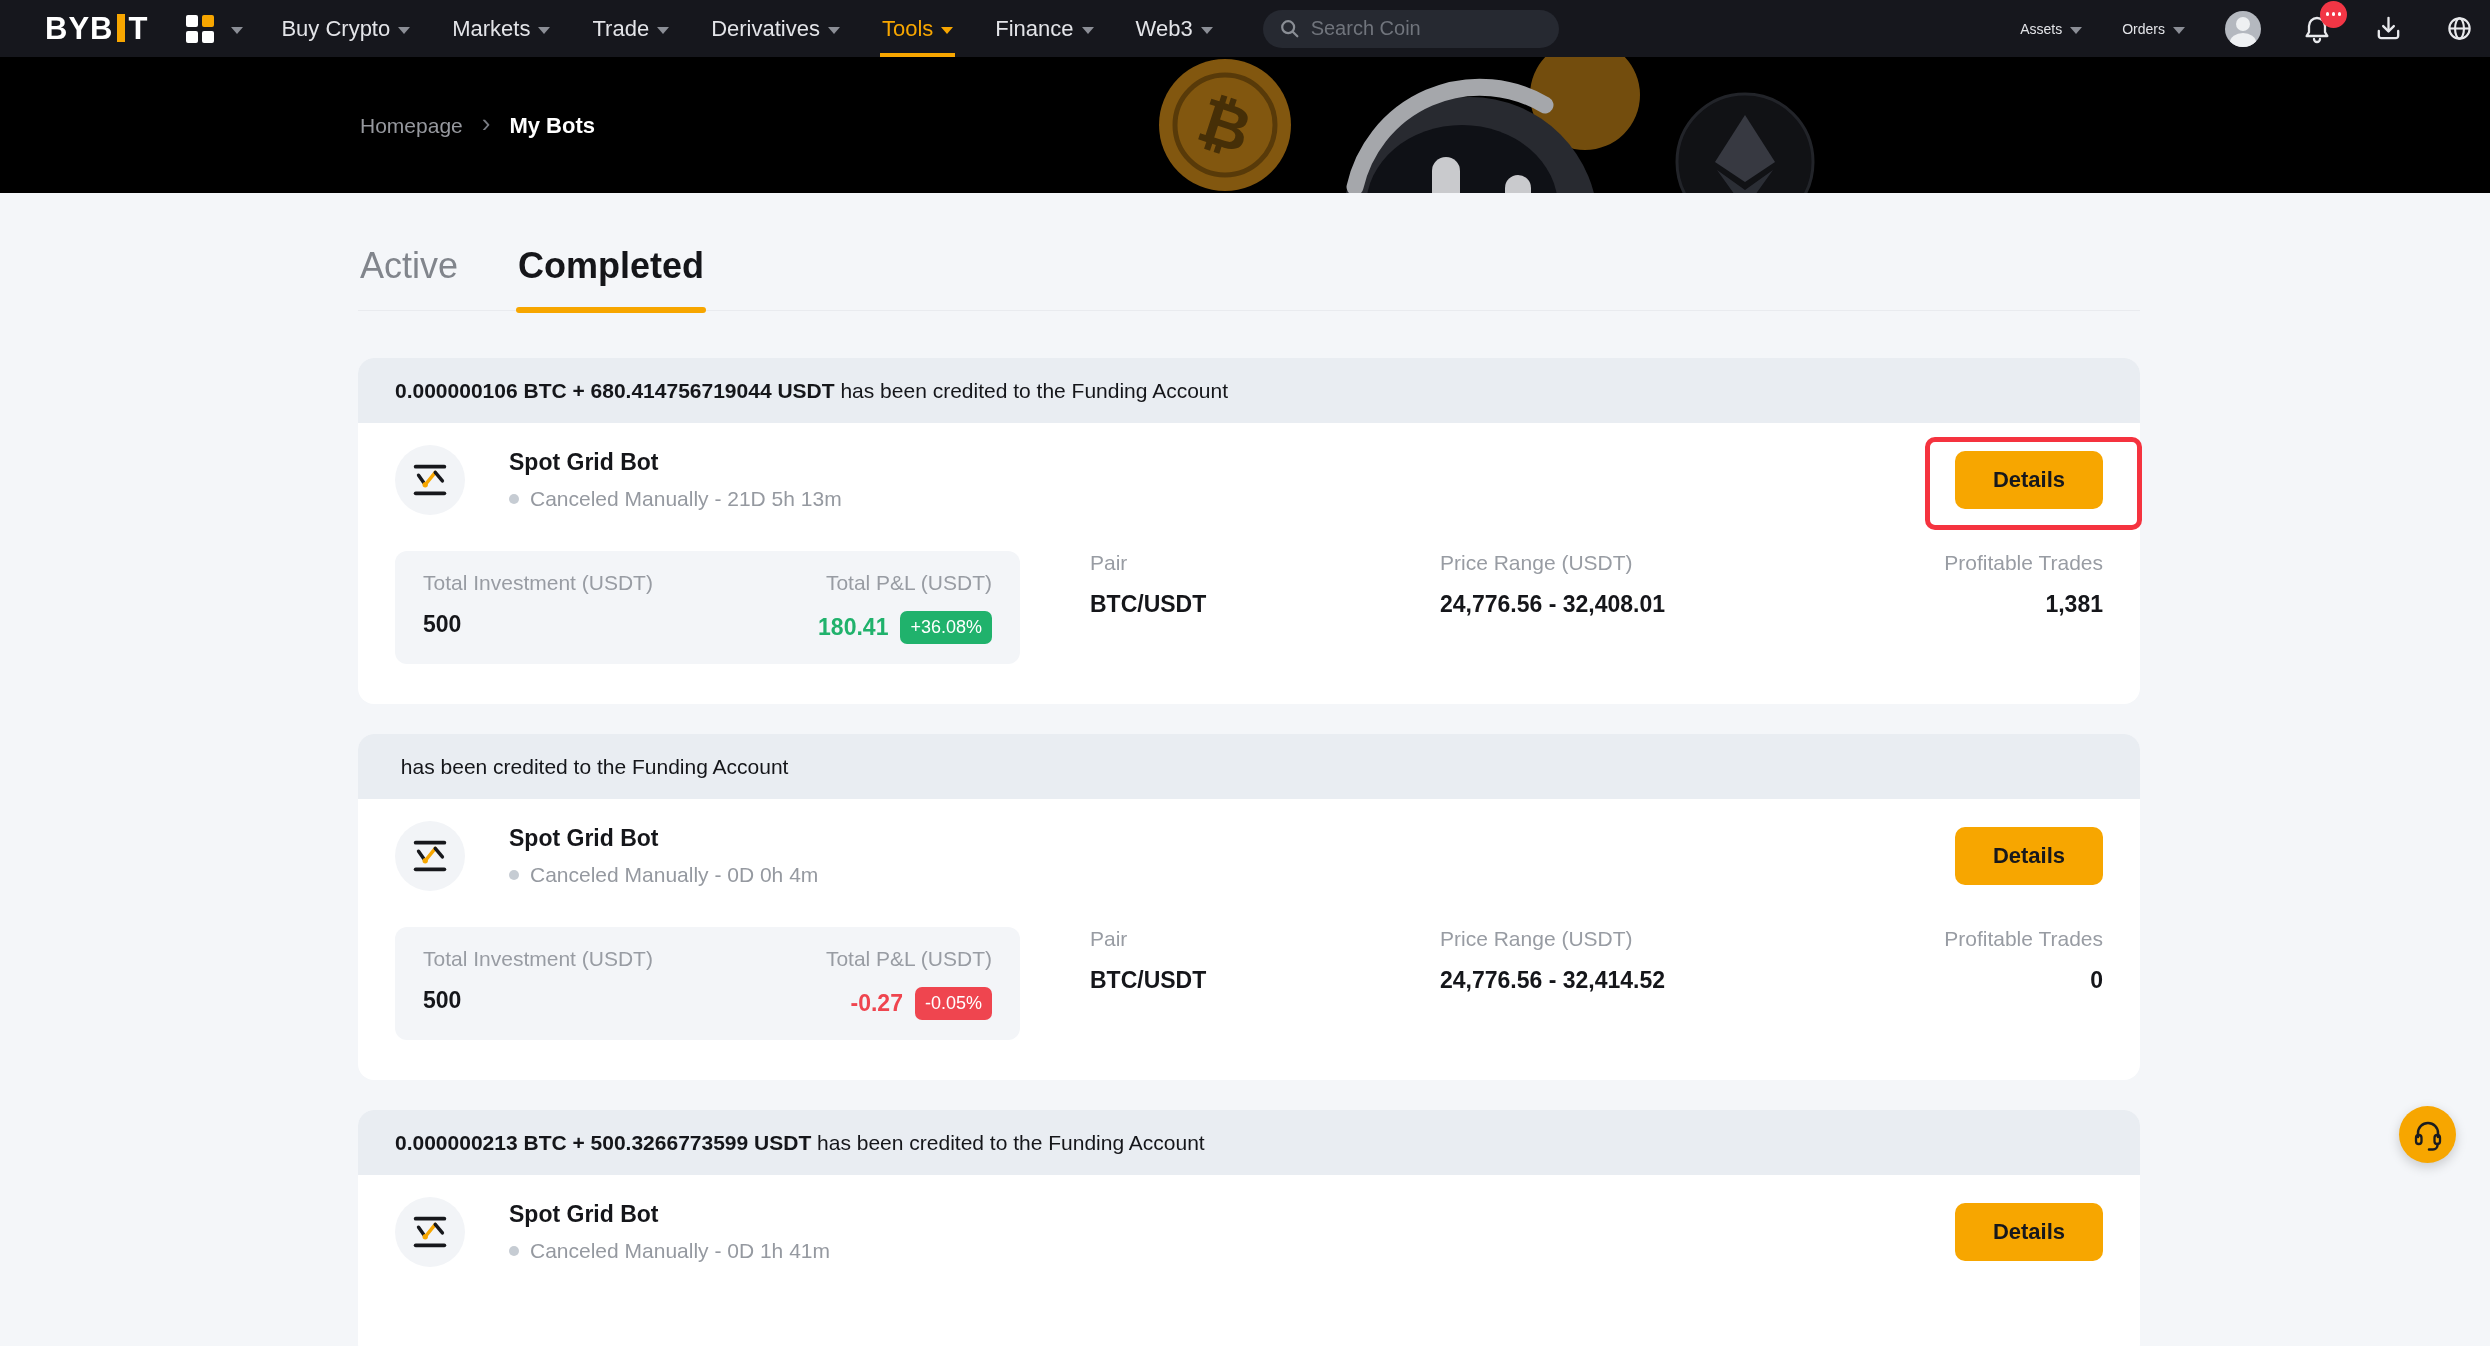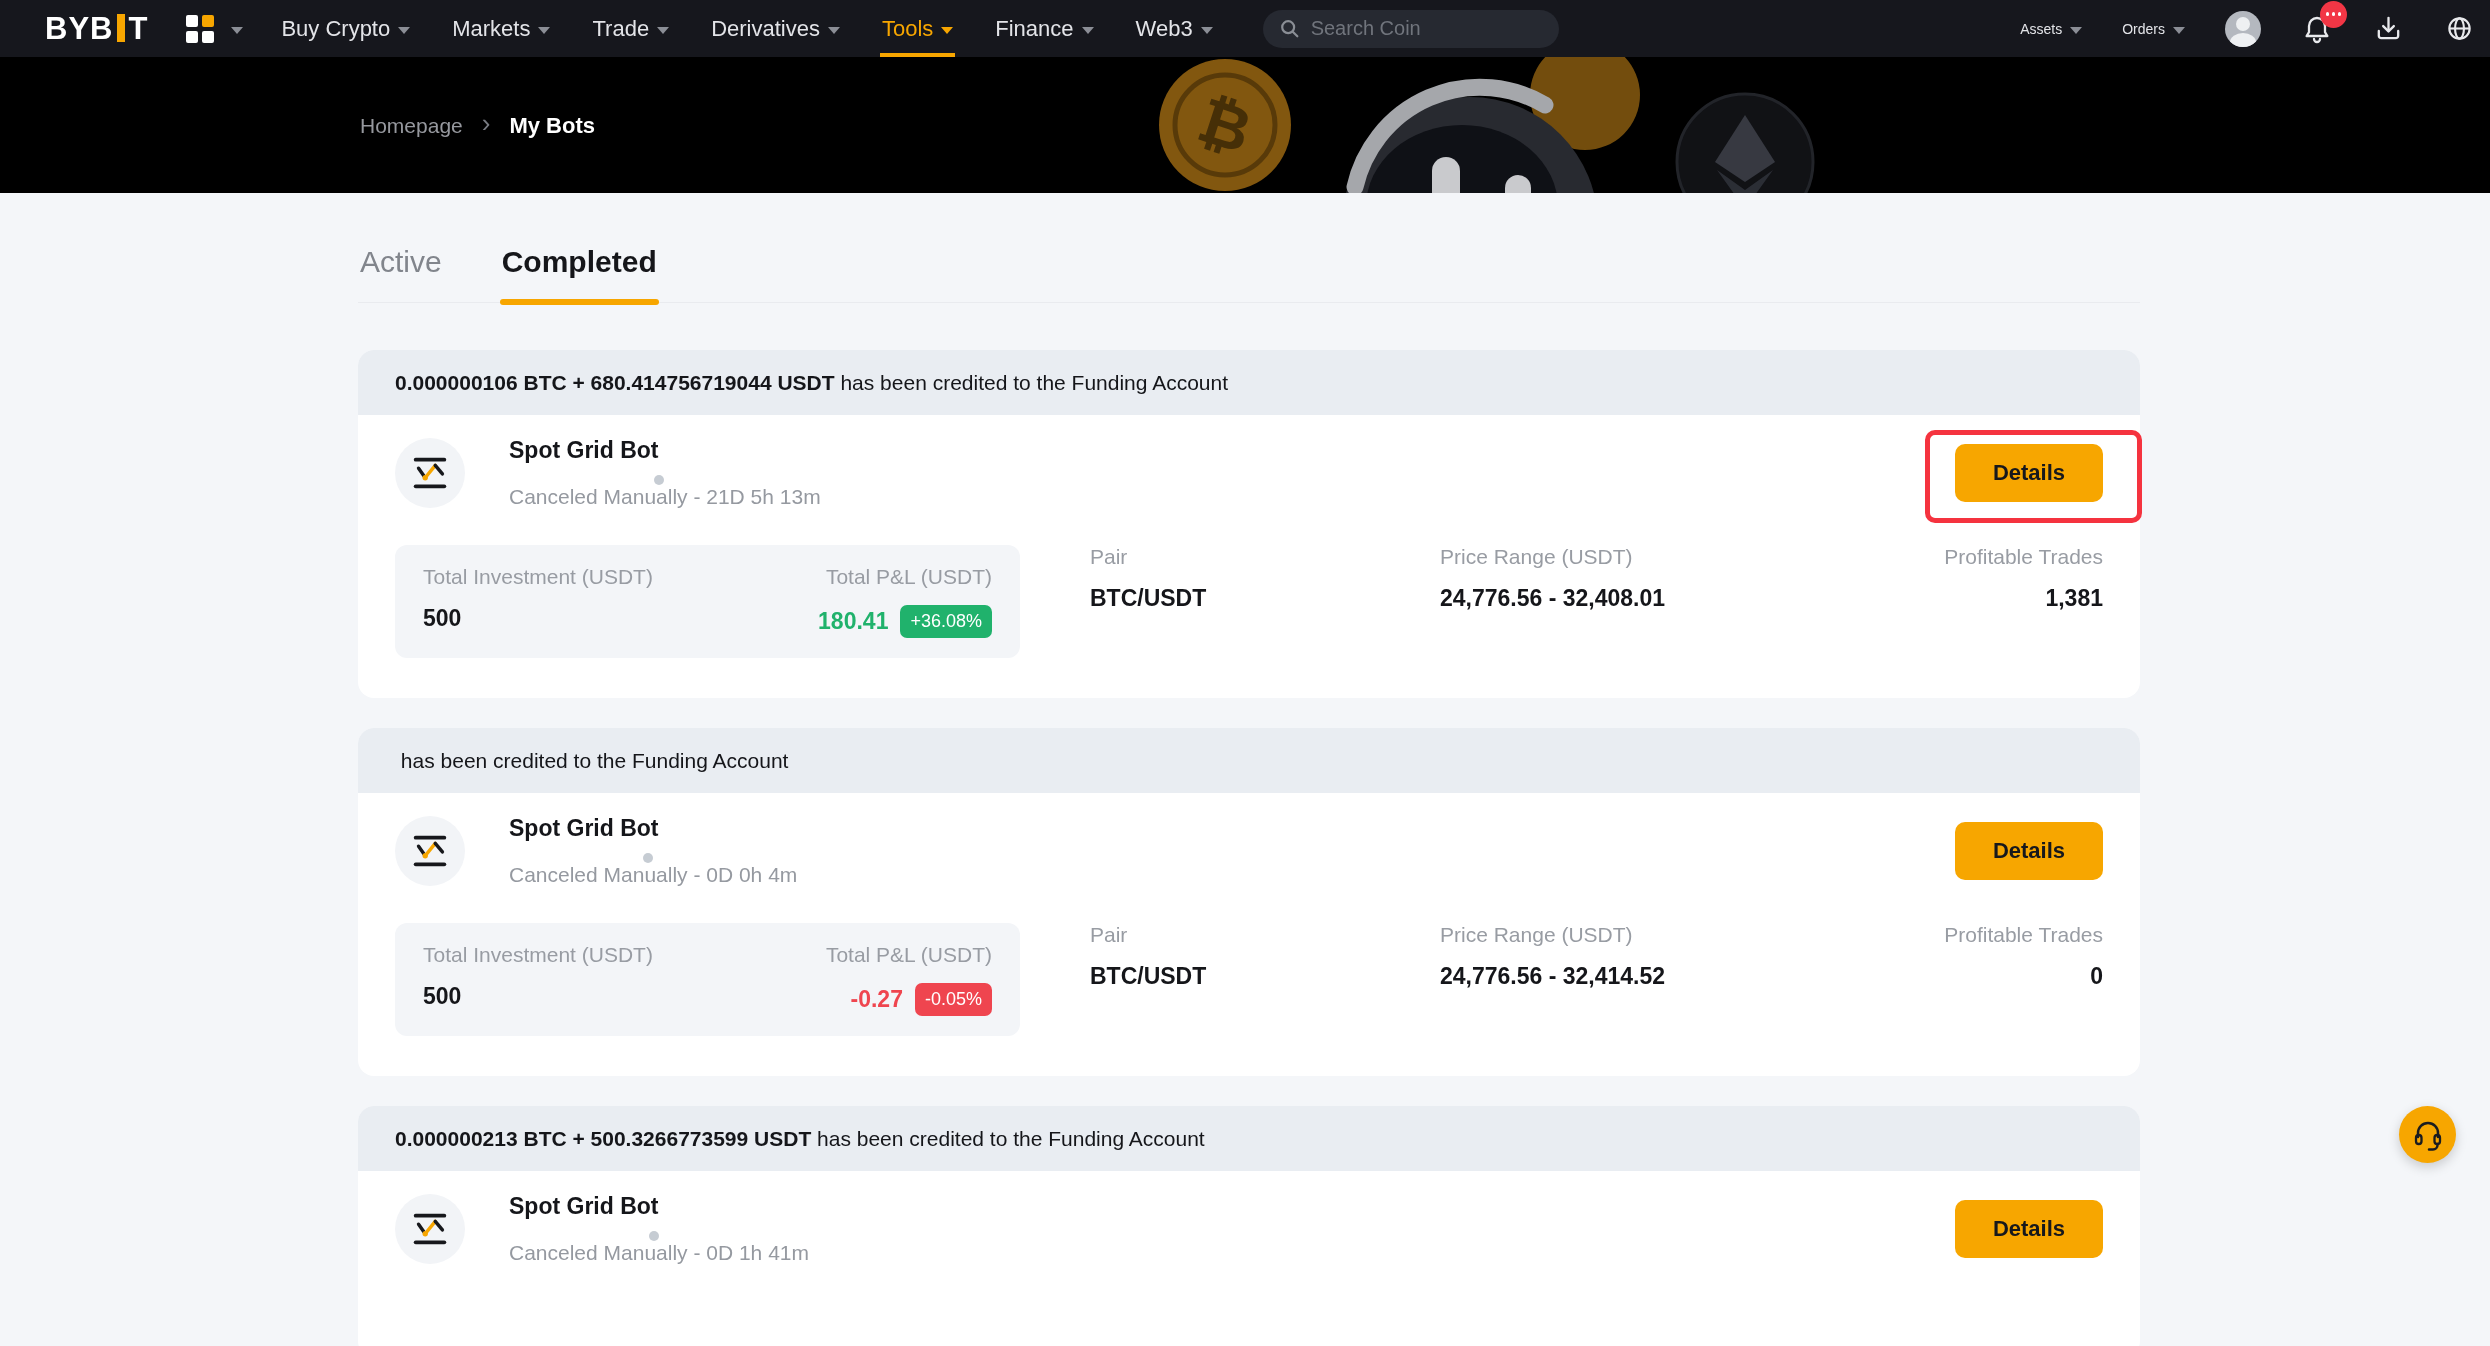--- a/index.html
+++ b/index.html
@@ -51,41 +51,41 @@
                 display:flex; align-items:center; }
   .bc-parent { color:#96989e; font-size:21px; cursor:pointer; }
   .bc-sep { color:#787b82; font-size:26px; margin:0 19px 4px; }
   .bc-current { color:#fff; font-size:22px; font-weight:bold; }
   .hero-art { position:absolute; left:1000px; top:0; }
 
   
   .content { height:1153px; background:#f4f6f9; padding-top:52px; }
   .container { margin-left:358px; width:1782px; }
   .tabs { display:flex; gap:56px; border-bottom:1px solid #e9ebef; }
-  .tab { font-size:30px; color:#81858c; padding:0 2px 23px; position:relative; cursor:pointer; }
+  .tab { font-size:36px; color:#81858c; padding:0 2px 23px; position:relative; cursor:pointer; }
   .tab.active { color:#15161a; font-weight:bold; }
   .tab.active::after { content:""; position:absolute; left:0; right:0; bottom:-3px; height:6px;
                        border-radius:3px; background:var(--accent,#f7a600); }
   .subtabs { display:flex; align-items:center; gap:72px; margin:30px 0 0 22px; height:52px; }
   .subtab { font-size:22px; color:#81858c; cursor:pointer; white-space:nowrap; }
   .subtab.active { background:#fcf0da; color:var(--subtab_active,#ee8e0d); font-weight:bold;
                    padding:14px 33px; border-radius:10px; }
 
   
   .cards { margin-top:47px; }
   .card { background:#fff; border-radius:16px; margin-bottom:30px; }
   .card-banner { background:#e9edf2; border-radius:16px 16px 0 0; height:65px; display:flex;
                  align-items:center; padding:0 37px; font-size:21px; color:#15161a; white-space:pre; }
   .card-banner b { font-weight:bold; }
   .bot-row { display:flex; align-items:center; padding:22px 37px 0;gap:24px; }
   .bot-icon { width:70px; height:70px; border-radius:50%; background:#f2f4f7; flex:none;
               display:flex; align-items:center; justify-content:center; }
   .bot-info { margin-left:20px; }
   .bot-name { font-size:23px; font-weight:bold; color:#15161a; margin-bottom:11px; }
-  .bot-status { display:flex; align-items:center; font-size:21px; color:#9599a0;flex-direction:column; }
+  .bot-status { display:flex; align-items:center; font-size:21px; color:#9599a0; }
   .status-dot { width:10px; height:10px; border-radius:50%; background:#c6ccd3; margin-right:11px; }
   .details-wrap { margin-left:auto; position:relative; }
   .details-btn { width:148px; height:58px; background:var(--accent,#f7a600); border:none;
                  border-radius:10px; font-size:22px; font-weight:bold; color:#17181c;
                  cursor:pointer; font-family:inherit; }
   .highlight-box { display:none; position:absolute; left:-30px; right:-39px; top:-14px; bottom:-21px;
                    border:5px solid var(--annotation,#f5333f); border-radius:10px; pointer-events:none; }
   .highlight-box.show { display:block; }
   .stats-row { display:flex; align-items:flex-start; padding:36px 37px 40px; }
   .stats-box { background:#f3f5f8; border-radius:12px; width:625px; flex:none; padding:20px 28px;

